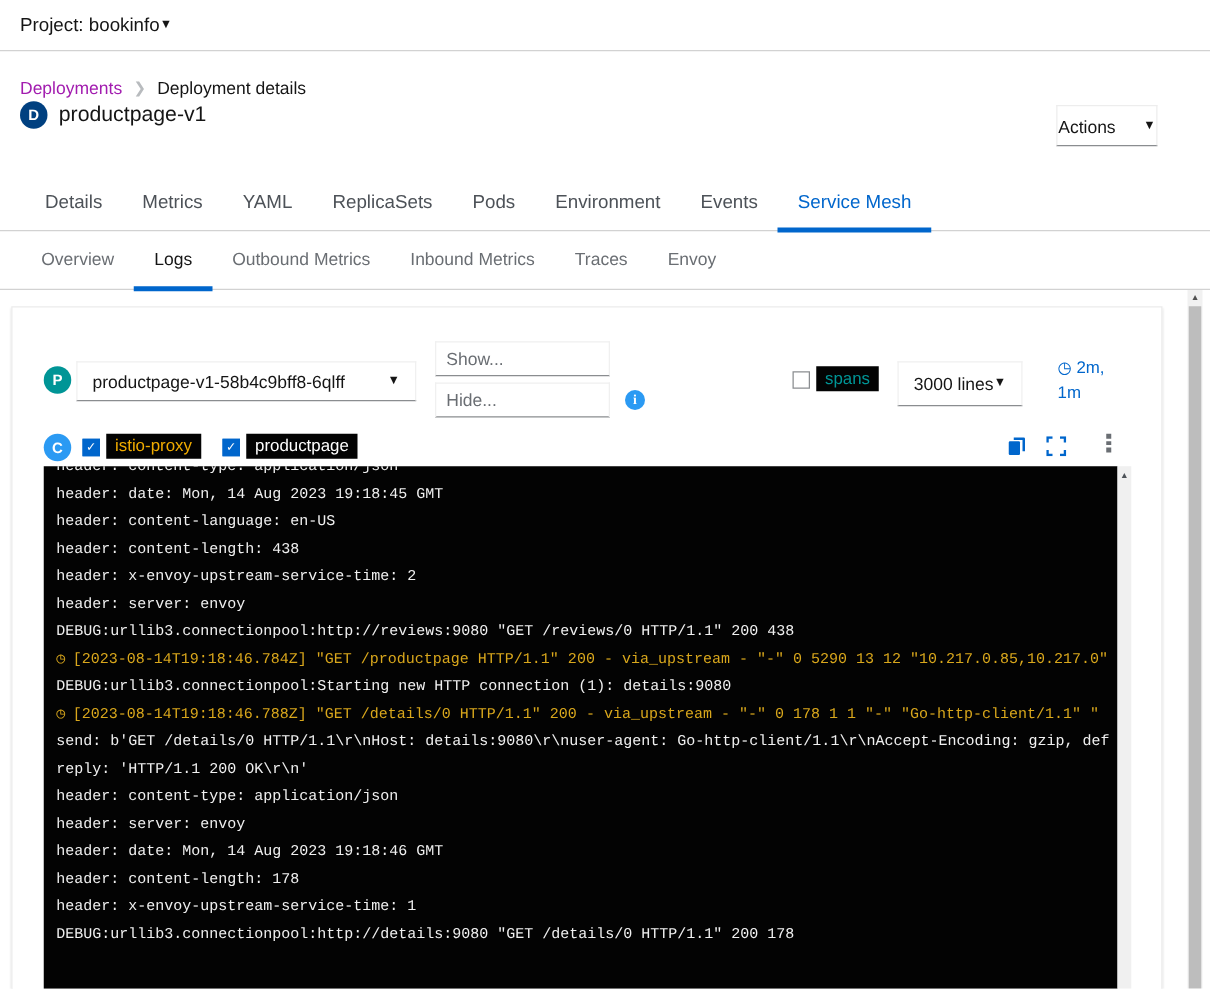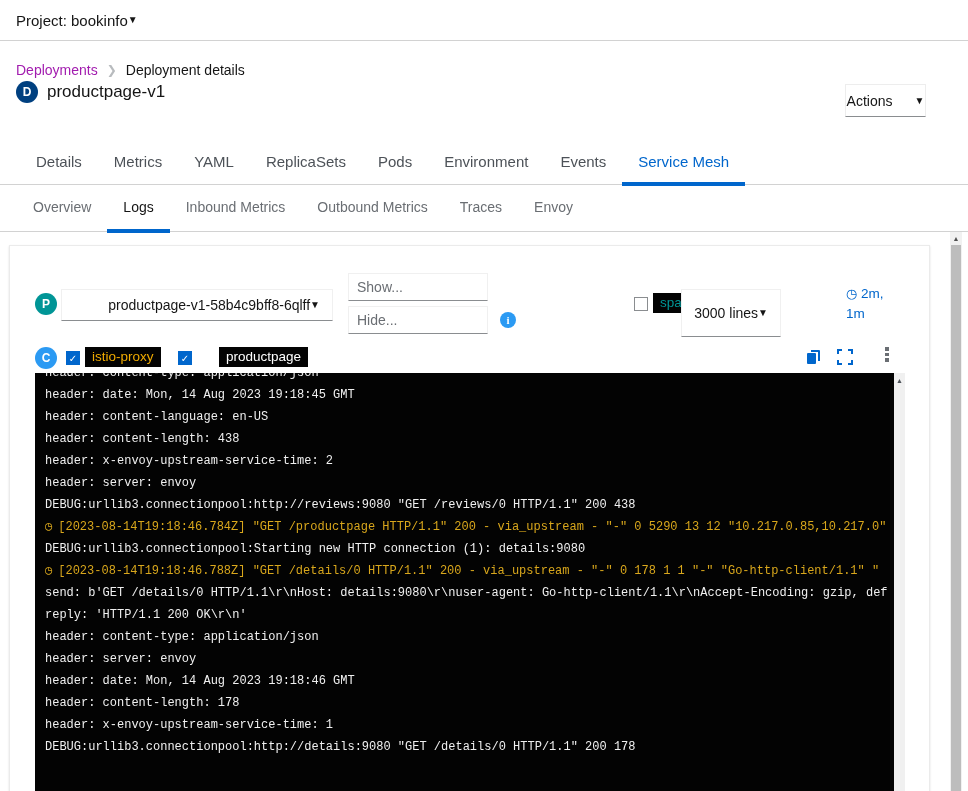--- a/index.html
+++ b/index.html
@@ -35,40 +35,40 @@
     display:flex; padding-left:17px; list-style:none; }
   .subtabs li { padding:0 16px; font-size:14px; color:#6a6e73; display:flex; align-items:center; cursor:pointer;
     border-bottom:4px solid transparent; height:48px; }
   .subtabs li.active { color:#151515; border-bottom-color:#0066cc; }
   
   .card { position:absolute; top:245px; left:9px; width:921px; height:560px; background:#fff;
     border:1px solid #ebebeb; box-shadow:0 1px 2px rgba(3,3,3,0.12); }
   .badge-p { background:#009596; position:absolute; left:25px; top:47px; }
   .badge-c { background:#2b9af3; position:absolute; left:25px; top:101px; }
   .select-box { position:absolute; background:#fff; border:1px solid #f0f0f0; border-bottom:1px solid #8a8d90;
-    display:flex; align-items:center; justify-content:flex-end; padding:0 12px; font-size:14px; cursor:pointer; }
+    display:flex; align-items:center; justify-content:space-between; padding:0 12px; font-size:14px; cursor:pointer; }
   .pod-select { left:51px; top:43px; width:272px; height:32px; }
-  .lines-select { left:671px; top:43px; width:100px; height:48px; }
+  .lines-select { left:708px; top:43px; width:100px; height:36px; }
   .txt-input { position:absolute; width:140px; height:28px; border:1px solid #f0f0f0; border-bottom:1px solid #8a8d90;
     font-size:14px; padding:0 8px; font-family:"Liberation Sans", sans-serif; color:#151515; }
   .txt-input::placeholder { color:#6a6e73; opacity:1; }
   .show-input { left:338px; top:27px; }
   .hide-input { left:338px; top:60px; }
   .info-icon { position:absolute; left:490px; top:66px; width:16px; height:16px; border-radius:50%;
     background:#2b9af3; color:#fff; font-size:11px; font-weight:700; font-family:"Liberation Serif", serif;
     display:flex; align-items:center; justify-content:center; cursor:pointer; }
   .checkbox { position:absolute; width:14px; height:14px; border:1px solid #8a8d90; background:#fff; cursor:pointer; }
   .checkbox.checked { background:#0066cc; border-color:#0066cc; color:#fff; font-size:10px; line-height:13px; text-align:center; }
   .cb-spans { left:624px; top:51px; }
   .cb-c1 { left:56px; top:105px; }
   .cb-c2 { left:168px; top:105px; }
   .hl-label { position:absolute; background:#030303; padding:2px 7px 3px 7px; font-size:13.5px; cursor:pointer; }
   .lbl-spans { left:643px; top:47px; color:#009596; }
   .lbl-istio { left:75px; top:101px; color:#f0ab00; }
-  .lbl-product { left:187px; top:101px; color:#fff;margin-left:22px; }
+  .lbl-product { left:187px; top:101px; color:#fff; }
   .time-link { position:absolute; left:836px; top:38px; width:56px; color:#0066cc; font-size:13.5px;
     line-height:20px; cursor:pointer; }
   .clock-glyph { font-size:13px; }
   .tool-icon { position:absolute; width:16px; height:16px; cursor:pointer; }
   .copy-icon { left:796px; top:103px; }
   .expand-icon { left:827px; top:103px; }
   .kebab { left:874px; top:101px; width:6px; display:flex; flex-direction:column; gap:2px; align-items:center; }
   .kebab i { width:3.5px; height:3.5px; background:#6a6e73; display:block; }
   
   .log-panel { position:absolute; left:25px; top:127px; width:859px; height:440px; background:#030303;
@@ -121,22 +121,22 @@
     <li>ReplicaSets</li>
     <li>Pods</li>
     <li>Environment</li>
     <li>Events</li>
     <li class="active">Service Mesh</li>
   </ul>
 
   <ul class="subtabs">
     <li>Overview</li>
     <li class="active">Logs</li>
+    <li>Outbound Metrics</li>
     <li>Inbound Metrics</li>
-    <li>Outbound Metrics</li>
     <li>Traces</li>
     <li>Envoy</li>
   </ul>
 
   <div class="card">
 
     <span class="badge badge-p">P</span>
 
     <div class="select-box pod-select">
       <span>productpage-v1-58b4c9bff8-6qlff</span>

